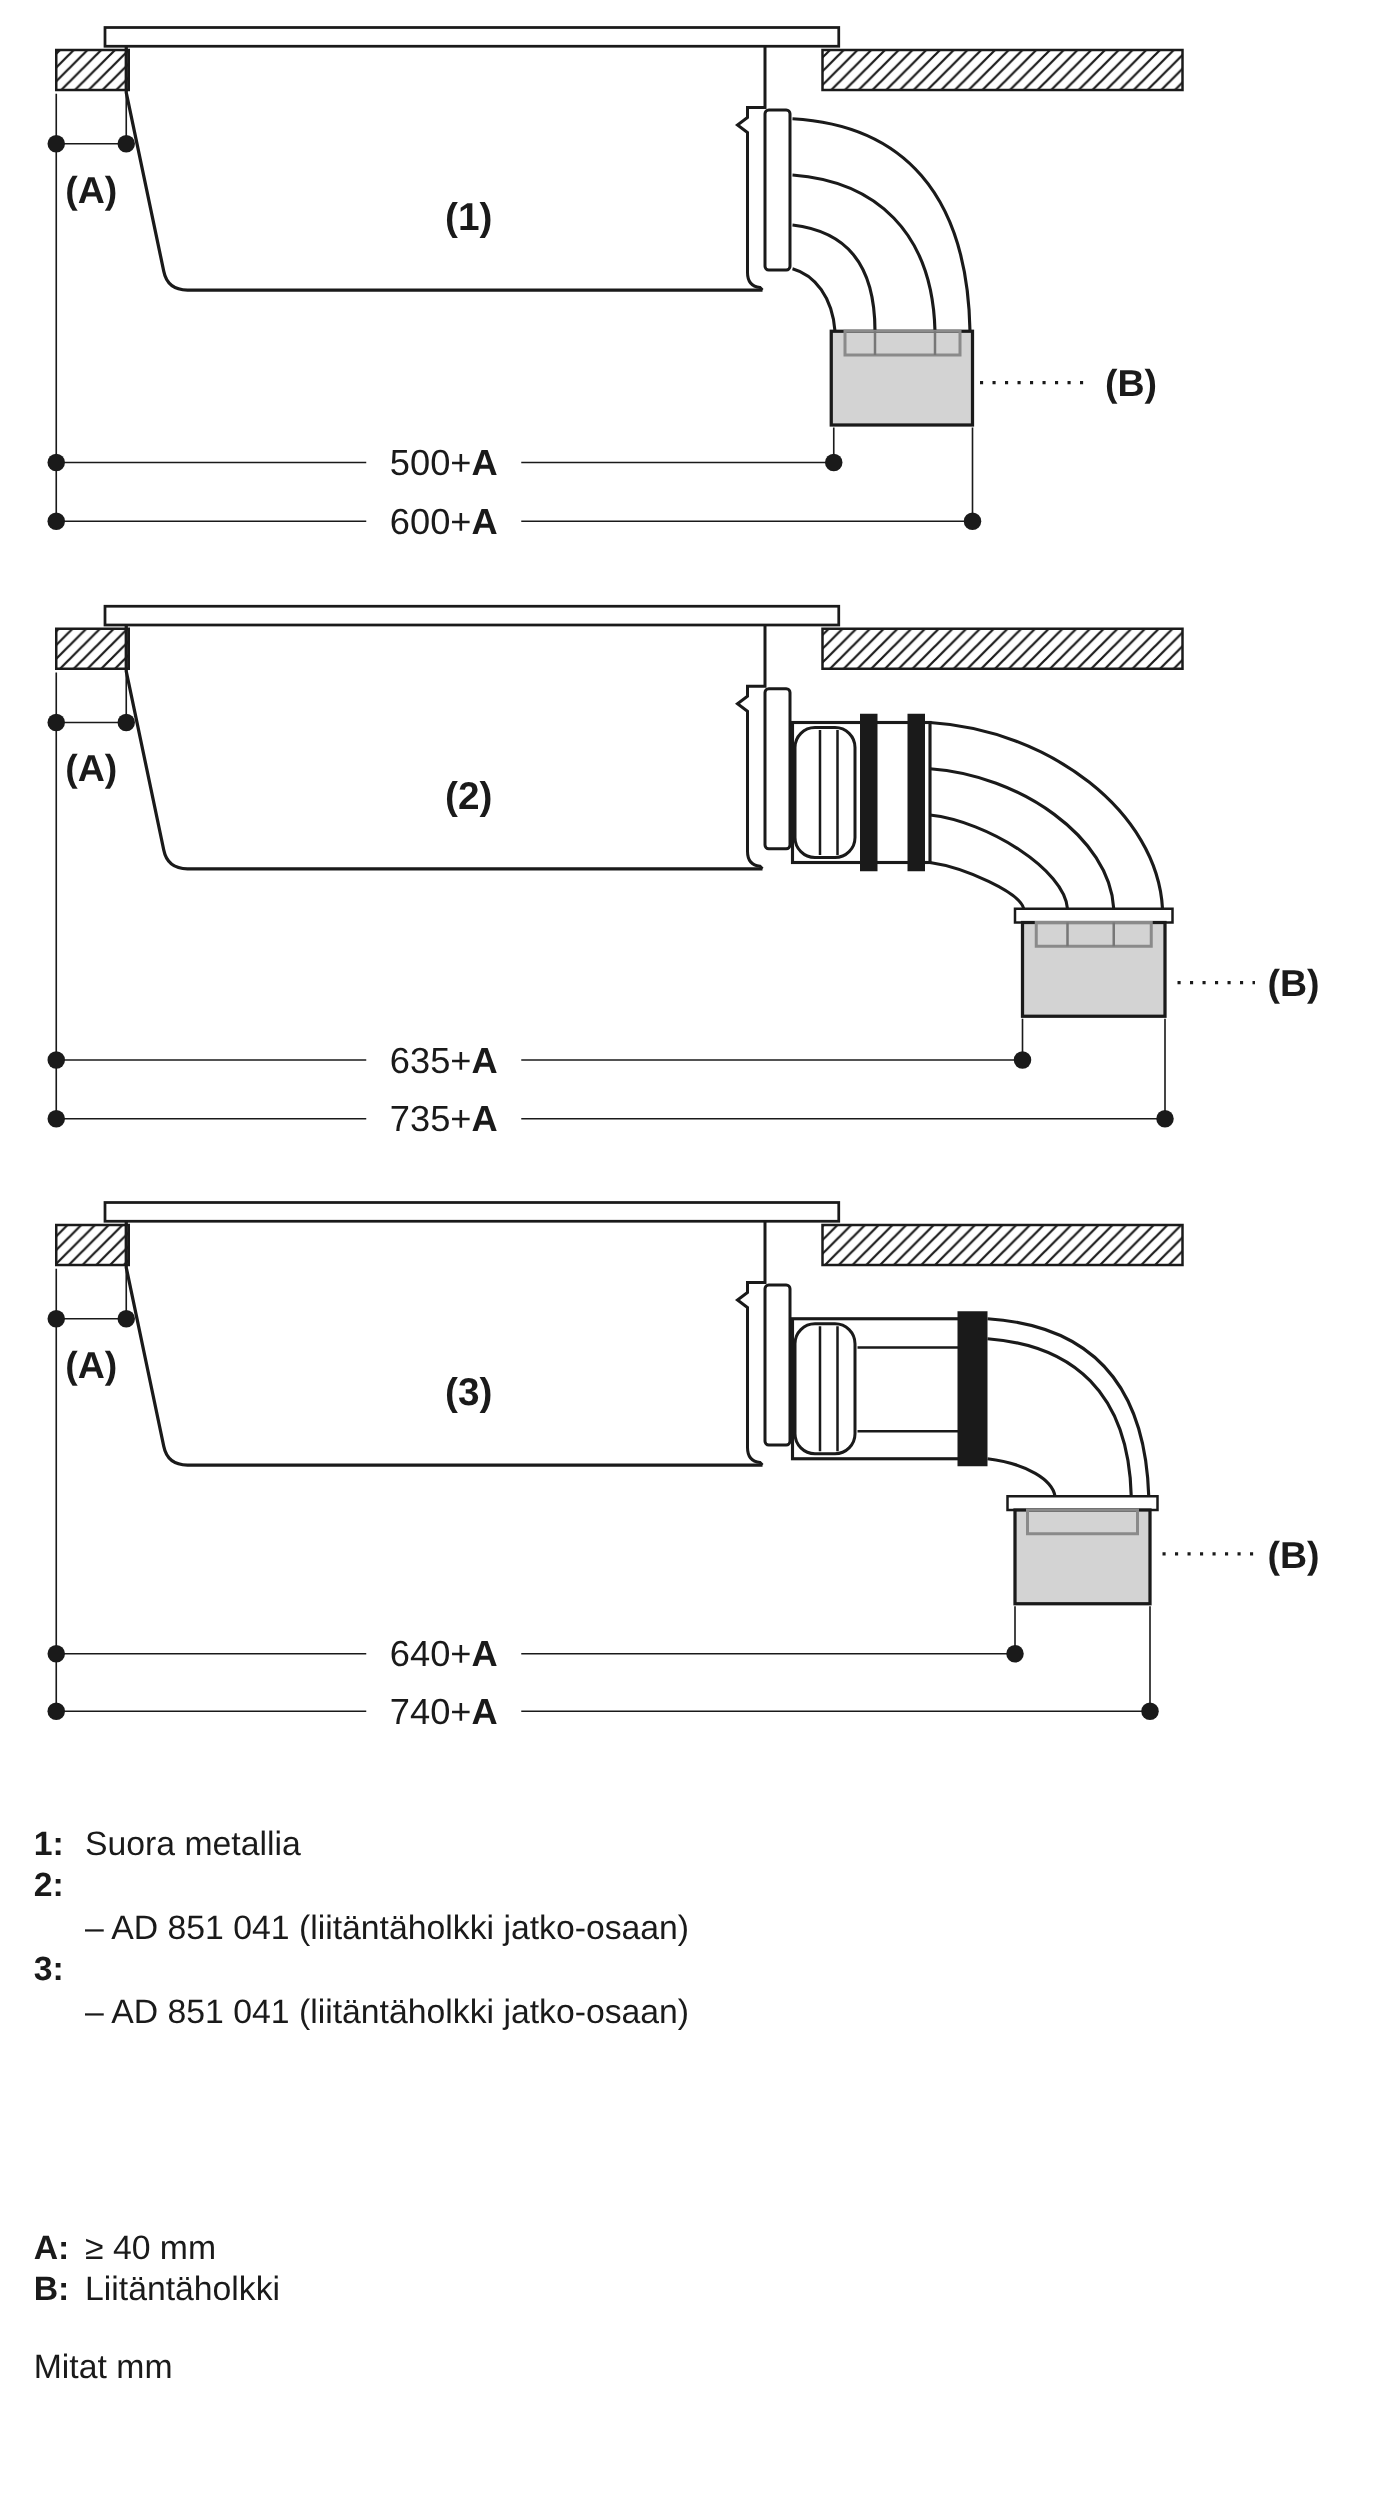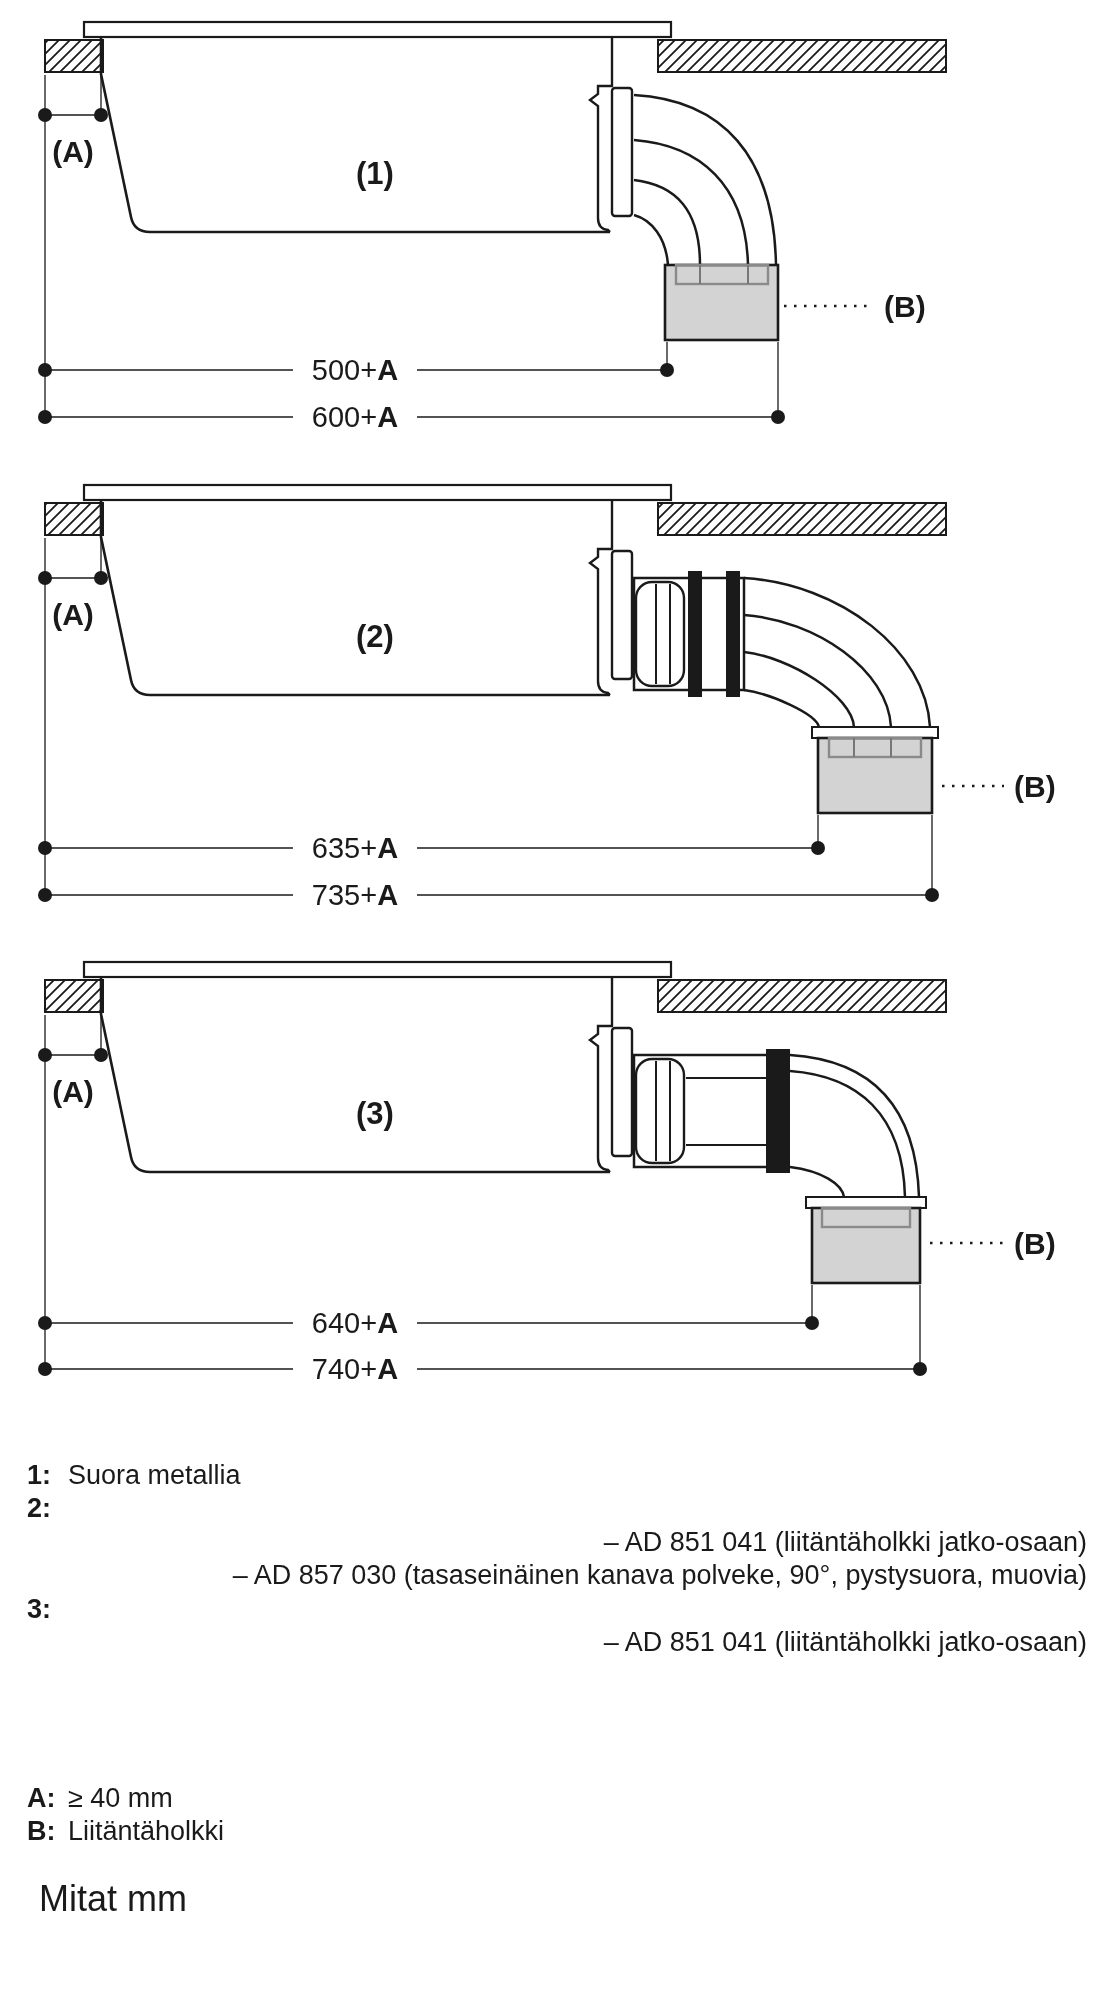--- a/index.html
+++ b/index.html
@@ -12,28 +12,28 @@
   .t-ref{font-size:30px;font-weight:bold;}
   .t-num{font-size:31px;font-weight:bold;}
   .t-dim{font-size:29px;}
   .t-dim .suffix{font-weight:bold;}
   .legend{
     position:absolute;left:27px;top:1459px;width:1060px;
     font-size:27px;line-height:33.4px;white-space:nowrap;
   }
   .lg-row{display:flex;}
   .lg-label{display:inline-block;width:41px;font-weight:bold;flex:0 0 41px;}
-  .lg-row.indent{padding-left:41px;justify-content:flex-end;}
+  .lg-row.indent{padding-left:41px;}
   .notes{
     position:absolute;left:27px;top:1782px;
     font-size:27px;line-height:32.6px;white-space:nowrap;
   }
   .mitat{
-    position:absolute;left:39px;top:1878px;
-    font-size:36px;white-space:nowrap;
+    position:absolute;left:27px;top:1878px;
+    font-size:27px;white-space:nowrap;
   }
 </style>
 </head>
 <body>
 
 <div class="page">
 
 <svg class="drawing" width="1110" height="1410" viewBox="0 0 1110 1410">
   <defs>
     <pattern id="hatch" width="11" height="11" patternUnits="userSpaceOnUse">
@@ -182,23 +182,20 @@
   <div class="lg-row">
         <span class="lg-label">1:</span>
         <span>Suora metallia</span>
       </div>
   <div class="lg-row">
         <span class="lg-label">2:</span>
       </div>
   <div class="lg-row indent">
         <span>– AD 851 041 (liitäntäholkki jatko-osaan)</span>
       </div>
-  <div class="lg-row indent">
-        <span>– AD 857 030 (tasaseinäinen kanava polveke, 90°, pystysuora, muovia)</span>
-      </div>
   <div class="lg-row">
         <span class="lg-label">3:</span>
       </div>
   <div class="lg-row indent">
         <span>– AD 851 041 (liitäntäholkki jatko-osaan)</span>
       </div>
 </div>
 
 <div class="notes">
   <div class="lg-row">

